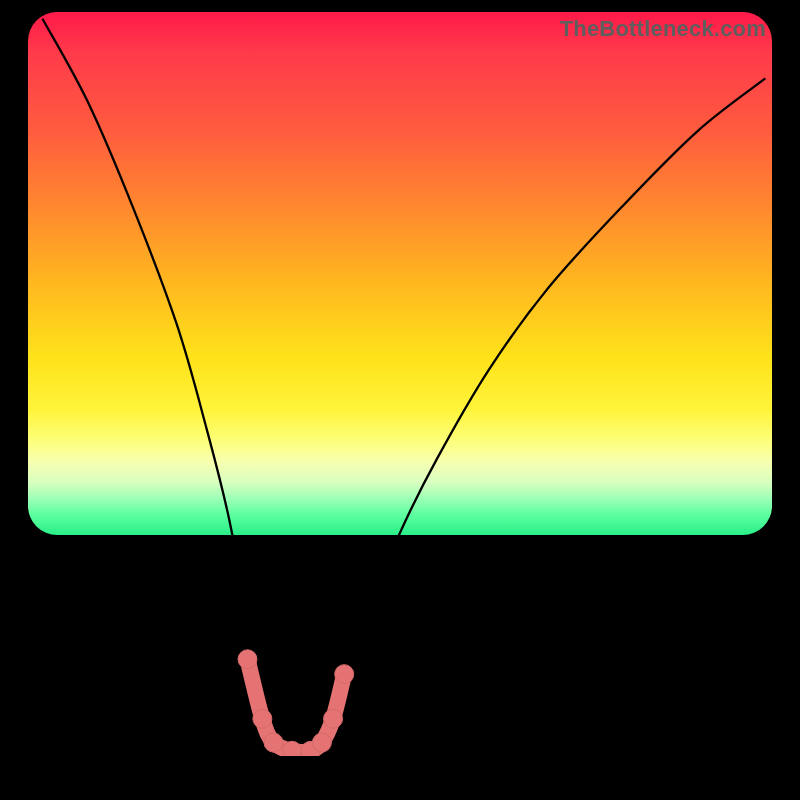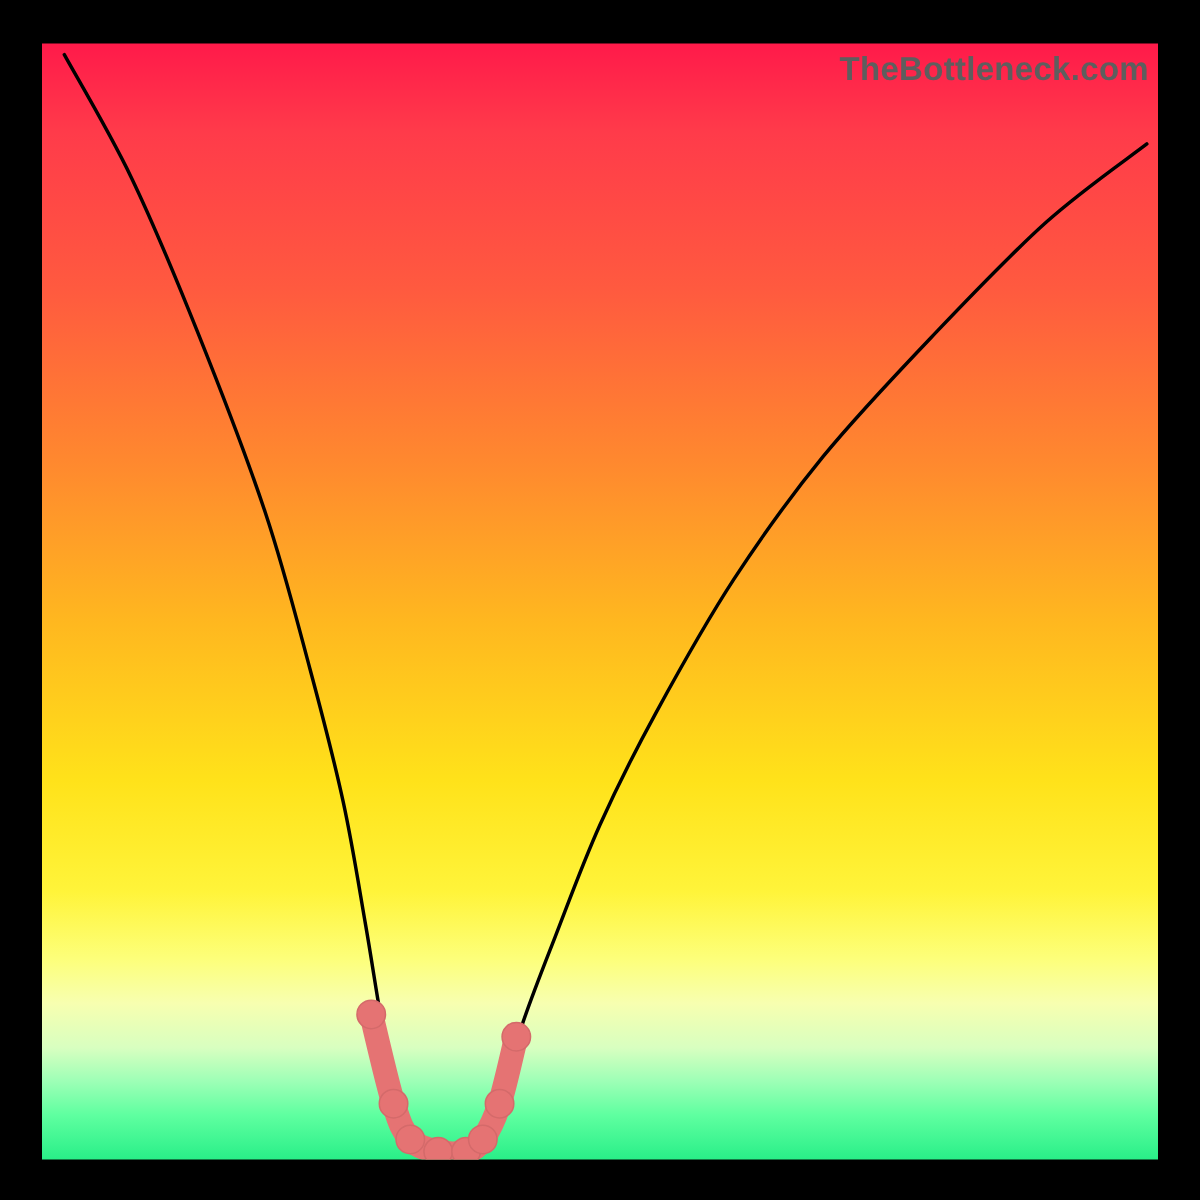--- a/index.html
+++ b/index.html
@@ -6,37 +6,38 @@
   html, body { width: 800px; height: 800px; overflow: hidden; background: #000; }
   .outer {
     width: 800px;
     height: 800px;
     background: #000;
     position: relative;
   }
   .plot {
     position: absolute;
     left: 28px;
-    top: 29px;
+    top: 12px;
     width: 744px;
-    height: 744px;
+    height: 523px;
     background: linear-gradient(to bottom,
       #ff1a4a 0%,
       #ff3b4a 8%,
       #ff5a3f 22%,
       #ff8a2e 38%,
       #ffb81f 52%,
       #ffe21a 66%,
       #fff43a 76%,
       #fdff7a 82%,
       #f7ffb0 86%,
       #d8ffc0 90%,
       #9dffb6 93%,
       #5fffa0 96%,
       #29ef88 100%);
+    border-radius: 29px;
   }
   .watermark {
     position: absolute;
     top: 4px;
     right: 6px;
     color: #5e5e5e;
     font-family: Arial, Helvetica, sans-serif;
     font-size: 22px;
     font-weight: 600;
     letter-spacing: 0.2px;

